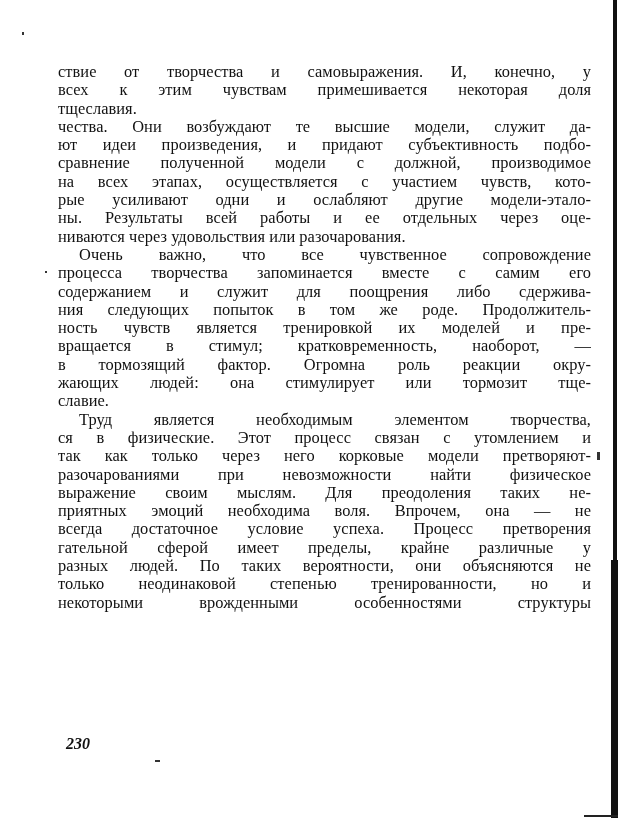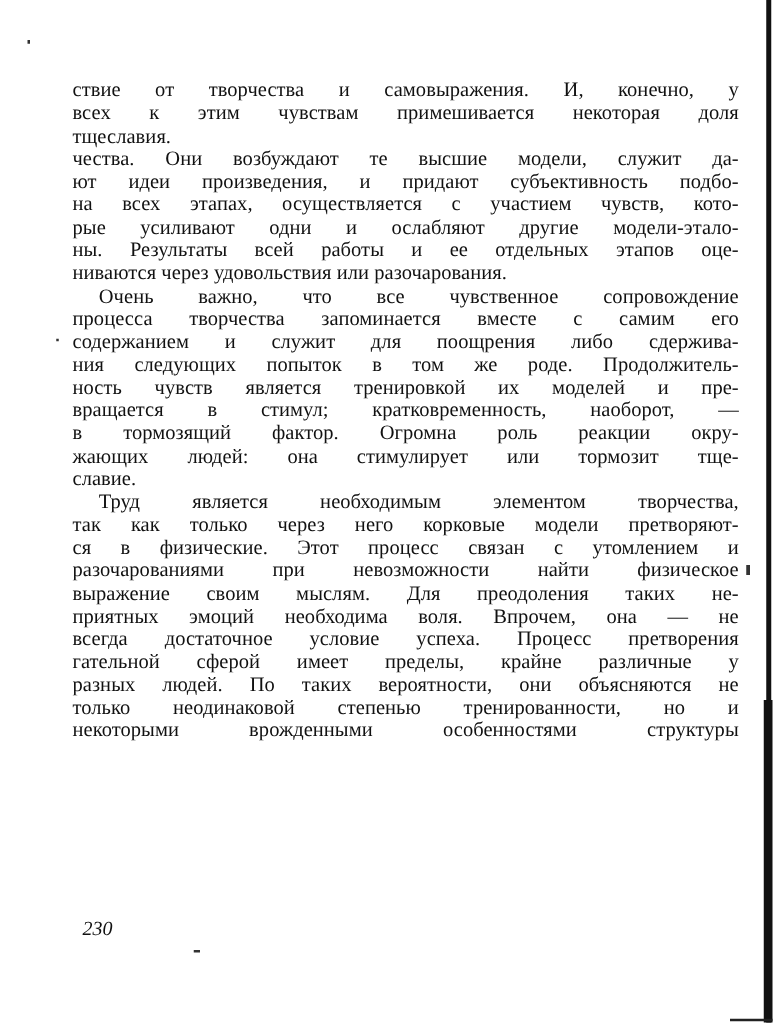--- a/index.html
+++ b/index.html
@@ -9,21 +9,21 @@
     }
     .page { position: absolute; left: 0; top: 0; width: 620px; height: 686px; }
     .text-block { position: absolute; left: 58px; top: 63px; width: 533px; }
     .line {
       height: 18.3px; line-height: 18.3px; font-size: 16.4px; white-space: nowrap;
       text-align: justify; text-align-last: justify; letter-spacing: 0.05px;
     }
     .line.indent { padding-left: 21px; }
     .line.last { text-align-last: left; }
     .page-number {
-      position: absolute; left: 66px; top: 735px; font-size: 16px; font-style: italic; font-weight: normal;
+      position: absolute; left: 66px; top: 735px; font-size: 16px; font-style: italic; font-weight: bold;
     }
     .border-right {
       position: absolute; left: 613px; top: 0; width: 4px; height: 818px; background: #111;
     }
     .border-right-thick {
       position: absolute; left: 611px; top: 560px; width: 7px; height: 258px; background: #111;
     }
     .border-bottom-tick {
       position: absolute; left: 584px; top: 815px; width: 34px; height: 2px; background: #222;
     }
@@ -32,36 +32,37 @@
 </head>
 <body>
 
 <div class="page">
   <div class="text-block" id="text-block">
       <div class="line">ствие от творчества и самовыражения. И, конечно, у</div>
       <div class="line">всех к этим чувствам примешивается некоторая доля</div>
       <div class="line last">тщеславия.</div>
       <div class="line">чества. Они возбуждают те высшие модели, служит да-</div>
       <div class="line">ют идеи произведения, и придают субъективность подбо-</div>
+      <div class="line">сравнение полученной модели с должной, производимое</div>
       <div class="line">на всех этапах, осуществляется с участием чувств, кото-</div>
       <div class="line">рые усиливают одни и ослабляют другие модели-эталo-</div>
-      <div class="line">ны. Результаты всей работы и ее отдельных этапов оце-</div>
+      <div class="line">ны. Результаты всей работы и ее отдельных через оце-</div>
       <div class="line last">ниваются через удовольствия или разочарования.</div>
       <div class="line indent">Очень важно, что все чувственное сопровождение</div>
       <div class="line">процесса творчества запоминается вместе с самим его</div>
       <div class="line">содержанием и служит для поощрения либо сдержива-</div>
       <div class="line">ния следующих попыток в том же роде. Продолжитель-</div>
       <div class="line">ность чувств является тренировкой их моделей и пре-</div>
       <div class="line">вращается в стимул; кратковременность, наоборот, —</div>
       <div class="line">в тормозящий фактор. Огромна роль реакции окру-</div>
       <div class="line">жающих людей: она стимулирует или тормозит тще-</div>
       <div class="line last">славие.</div>
       <div class="line indent">Труд является необходимым элементом творчества,</div>
+      <div class="line">ся в физические. Этот процесс связан с утомлением и</div>
       <div class="line">так как только через него корковые модели претворяют-</div>
-      <div class="line">ся в физические. Этот процесс связан с утомлением и</div>
       <div class="line">разочарованиями при невозможности найти физическое</div>
       <div class="line">выражение своим мыслям. Для преодоления таких не-</div>
       <div class="line">приятных эмоций необходима воля. Впрочем, она — не</div>
       <div class="line">всегда достаточное условие успеха. Процесс претворения</div>
       <div class="line">гательной сферой имеет пределы, крайне различные у</div>
       <div class="line">разных людей. По таких вероятности, они объясняются не</div>
       <div class="line">только неодинаковой степенью тренированности, но и</div>
       <div class="line">некоторыми врожденными особенностями структуры</div>
     </div>
   <div class="page-number">230</div>

